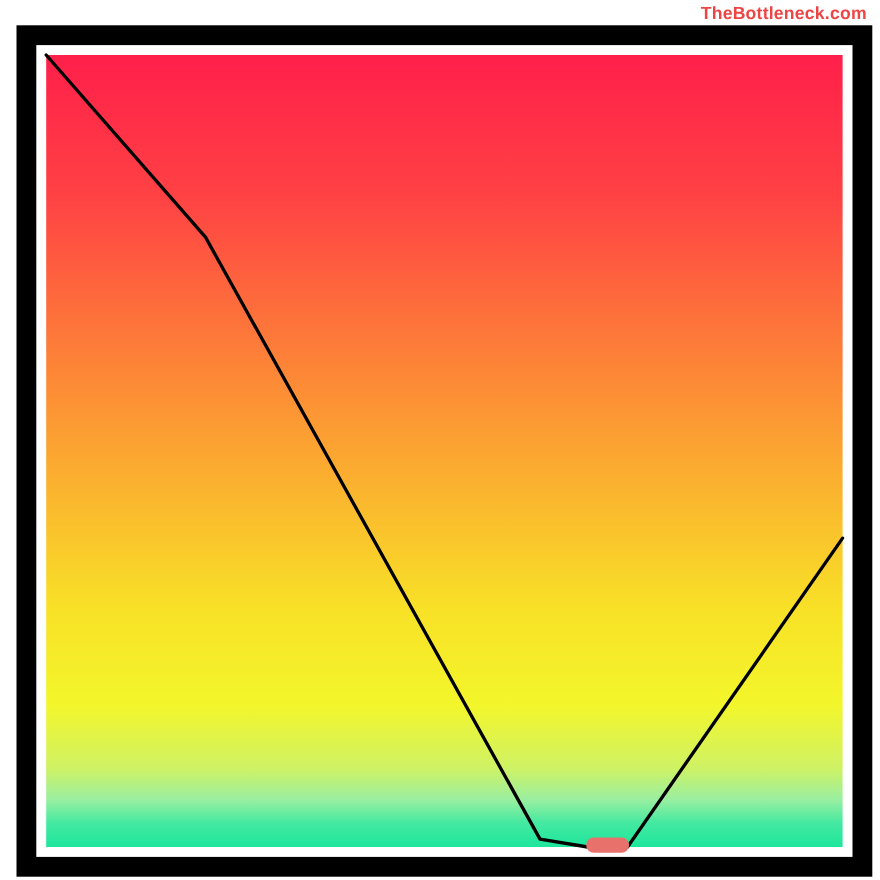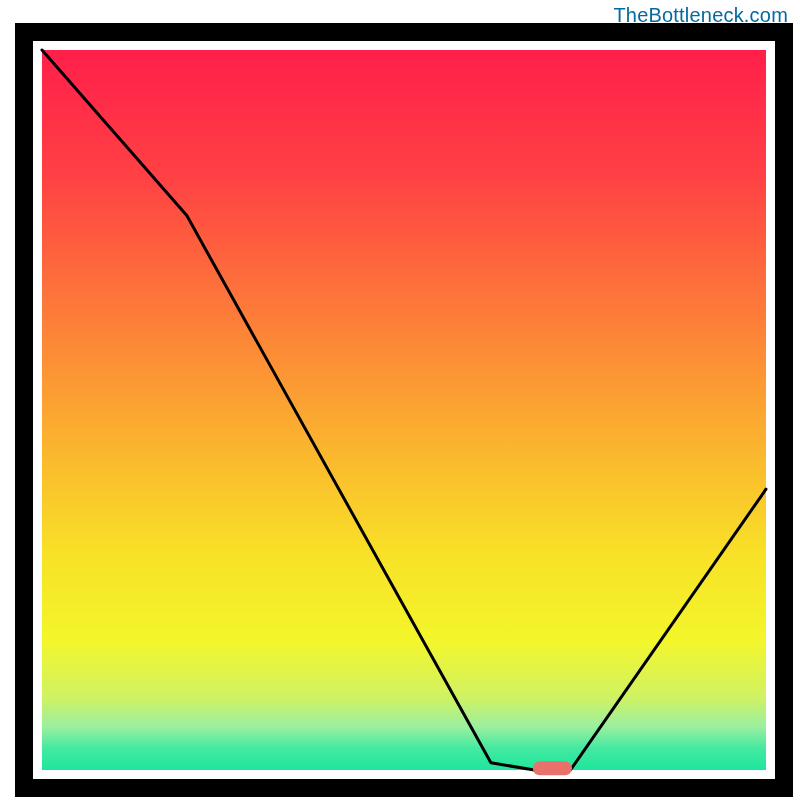--- a/index.html
+++ b/index.html
@@ -12,23 +12,23 @@
   }
   .stage {
     position: relative;
     width: 800px;
     height: 800px;
   }
   .watermark {
     position: absolute;
     top: 4px;
     right: 12px;
-    font-size: 20px;
-    font-weight: 400;
-    color: #0369a1;
+    font-size: 16px;
+    font-weight: 700;
+    color: #ef4444;
     letter-spacing: 0.2px;
   }
   svg.chart {
     position: absolute;
     left: 0;
     top: 0;
   }
 </style>
 </head>
 <body>

